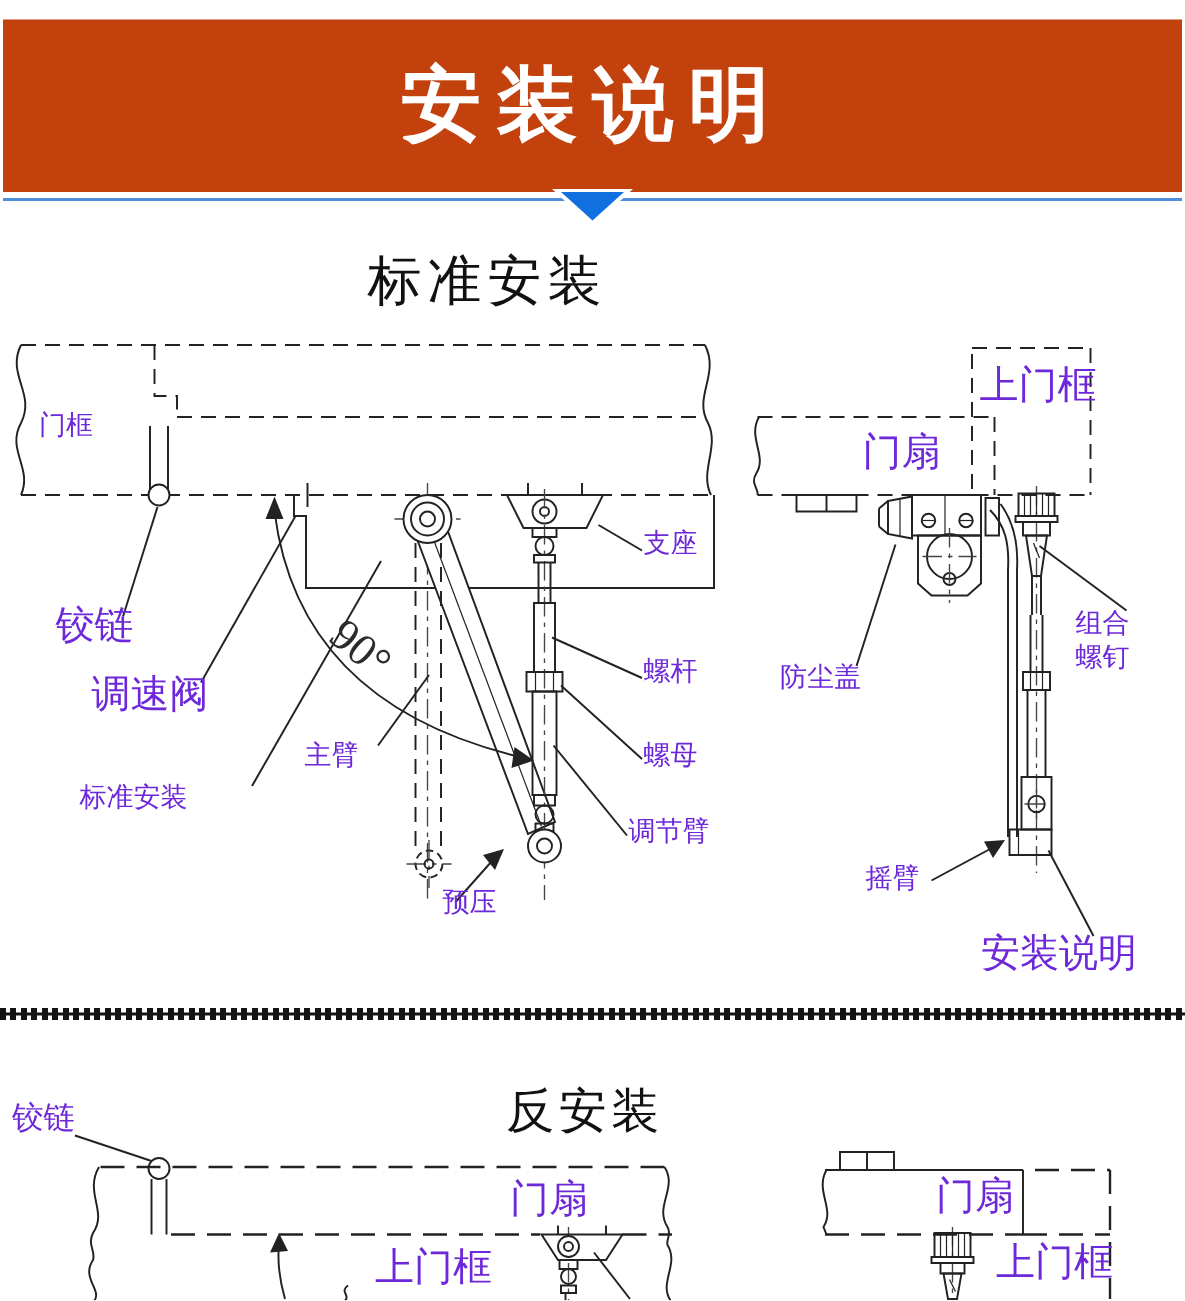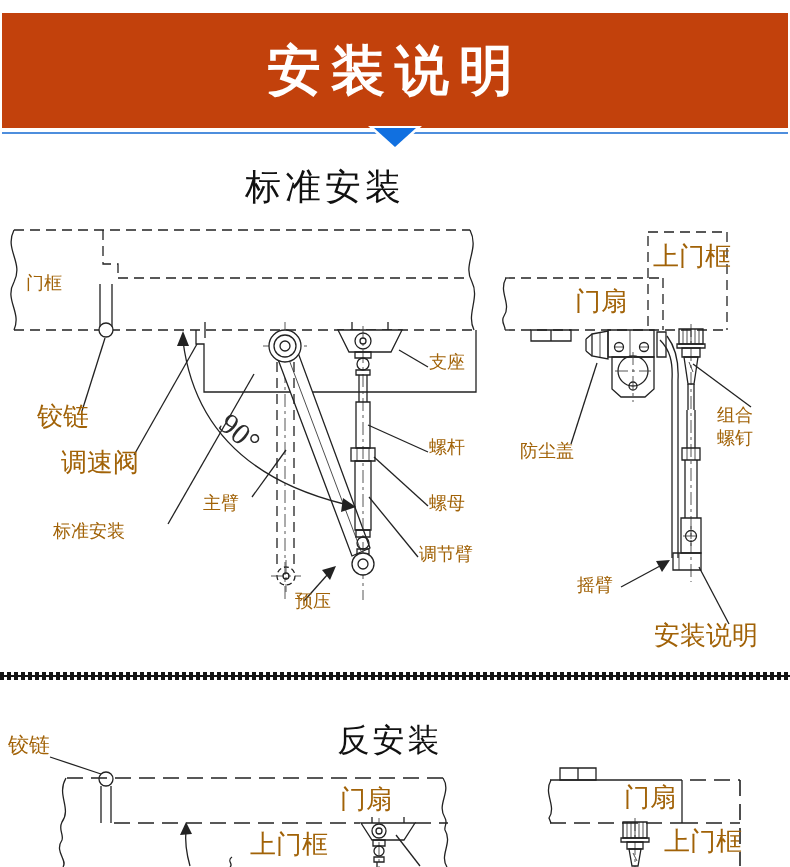--- a/index.html
+++ b/index.html
@@ -49,21 +49,21 @@
   
   svg.art{position:absolute;left:0;top:0;width:790px;height:867px;}
   .s{stroke:#222;fill:none;stroke-width:1.3;}
   .th{stroke:#222;fill:none;stroke-width:0.8;}
   .d{stroke:#222;fill:none;stroke-width:1.3;stroke-dasharray:10 6;}
   .dd{stroke:#222;fill:none;stroke-width:1.6;stroke-dasharray:16 8;}
   .cl{stroke:#444;fill:none;stroke-width:0.9;stroke-dasharray:13 4 3 4;}
   .wf{stroke:#222;fill:#ffffff;stroke-width:1.3;}
   .f{fill:#222;stroke:none;}
   
-  .lbl{position:absolute;white-space:nowrap;color:#a16207;line-height:1.05;}
+  .lbl{position:absolute;white-space:nowrap;color:#6d28d9;line-height:1.05;}
   .fs27{font-size:18px;} .fs26{font-size:26px;} .fs21{font-size:21px;}
   .angle{font-size:30px;transform:rotate(40deg);transform-origin:center;color:#2b2b2b;}
   .combo{line-height:1.28;}
 </style>
 </head>
 <body>
 
 <div class="banner">
   <span class="banner-title">安装说明</span>
 </div>

